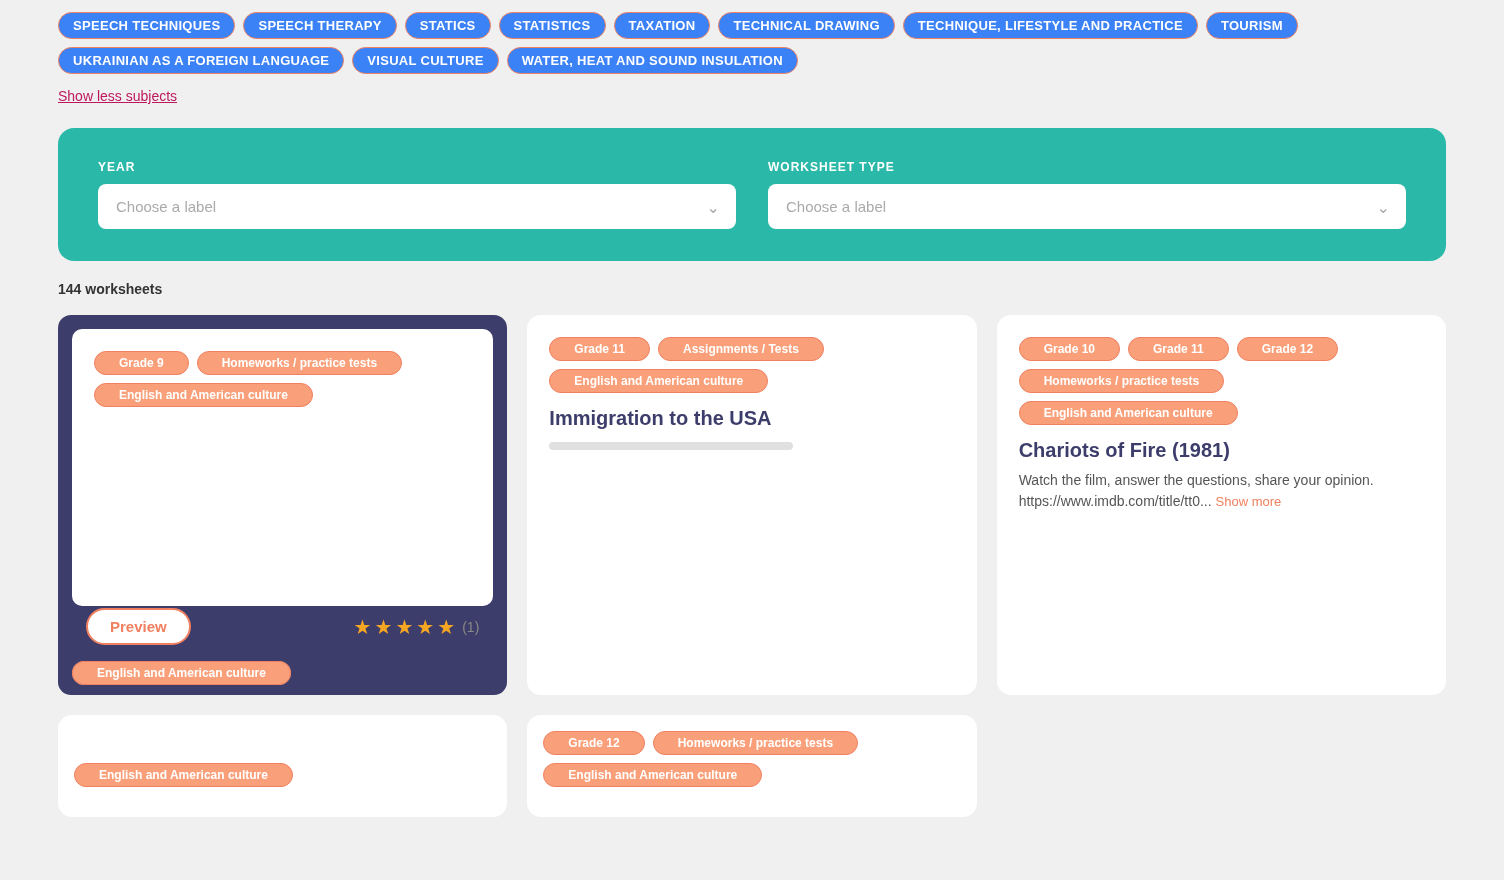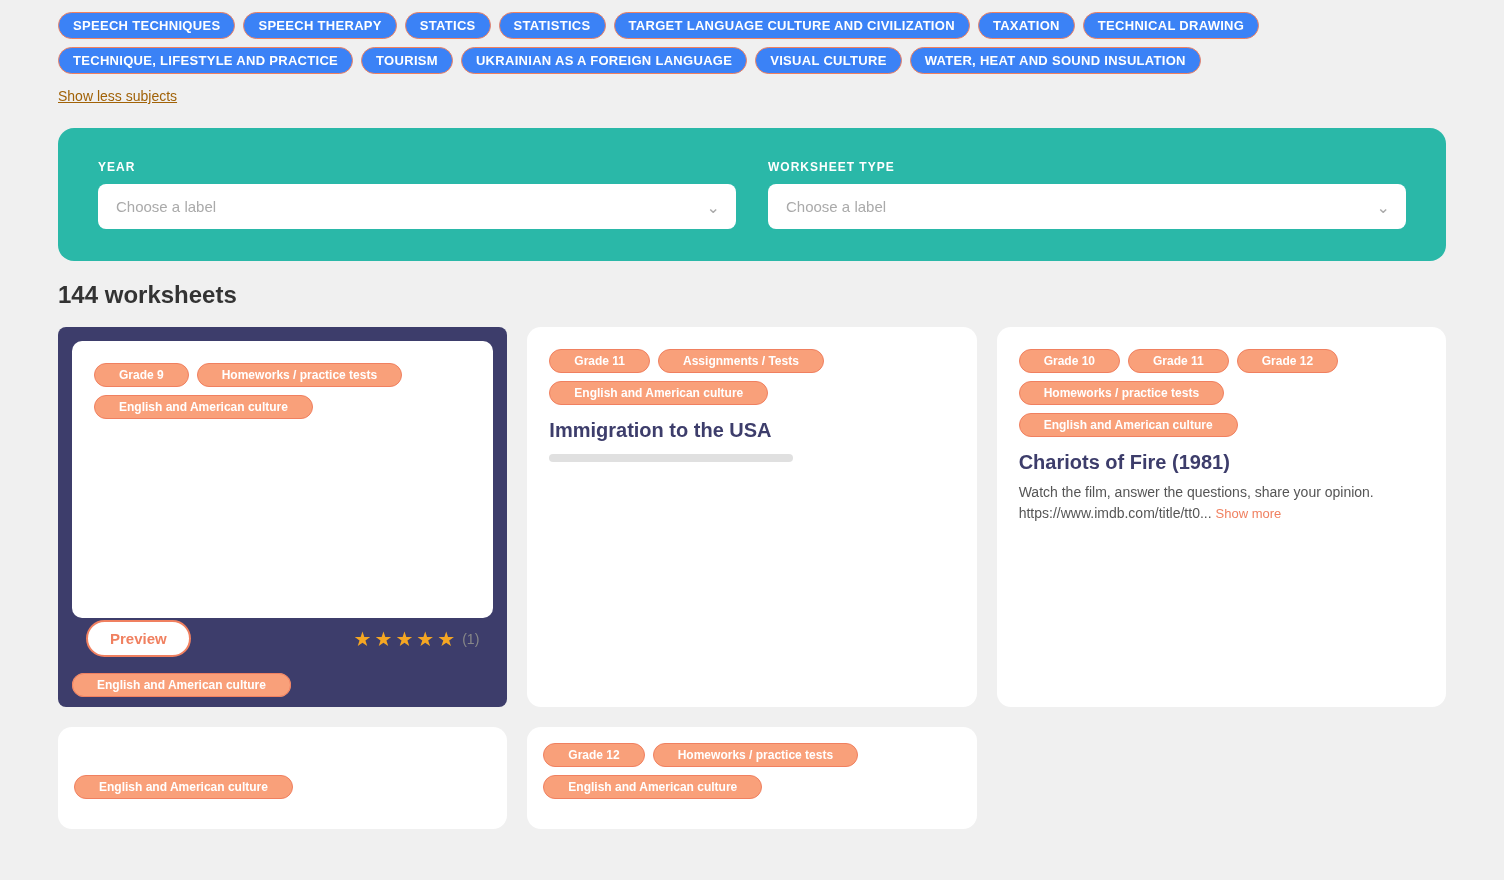--- a/index.html
+++ b/index.html
@@ -30,21 +30,21 @@
       border-radius: 20px;
       padding: 5px 14px;
       font-size: 13px;
       font-weight: 600;
       letter-spacing: 0.3px;
       cursor: pointer;
       white-space: nowrap;
     }
 
     .show-less-link {
-      color: #a16207;
+      color: #be185d;
       font-size: 14px;
       font-weight: 500;
       text-decoration: underline;
       cursor: pointer;
       display: inline-block;
       margin-top: 6px;
       margin-bottom: 24px;
     }
 
     
@@ -92,21 +92,21 @@
       right: 16px;
       top: 50%;
       transform: translateY(-50%);
       color: #aaa;
       font-size: 16px;
       pointer-events: none;
     }
 
     
     .worksheets-count {
-      font-size: 24px;
+      font-size: 14px;
       font-weight: 700;
       color: #333;
       margin-bottom: 18px;
     }
 
     
     .cards-grid {
       display: grid;
       grid-template-columns: repeat(3, 1fr);
       gap: 20px;
@@ -210,21 +210,20 @@
 <body>
 
 <div class="page-wrapper">
 
   
   <div class="subject-tags">
   <span class="subject-tag">SPEECH TECHNIQUES</span>
       <span class="subject-tag">SPEECH THERAPY</span>
       <span class="subject-tag">STATICS</span>
       <span class="subject-tag">STATISTICS</span>
-      <span class="subject-tag">TARGET LANGUAGE CULTURE AND CIVILIZATION</span>
       <span class="subject-tag">TAXATION</span>
       <span class="subject-tag">TECHNICAL DRAWING</span>
       <span class="subject-tag">TECHNIQUE, LIFESTYLE AND PRACTICE</span>
       <span class="subject-tag">TOURISM</span>
       <span class="subject-tag">UKRAINIAN AS A FOREIGN LANGUAGE</span>
       <span class="subject-tag">VISUAL CULTURE</span>
       <span class="subject-tag">WATER, HEAT AND SOUND INSULATION</span>
     </div>
 
   
@@ -251,21 +250,21 @@
       </div>
     </div>
   </div>
 
   
   <div class="worksheets-count">144 worksheets</div>
 
   
   <div class="cards-grid">
 
-    <div class="card-featured-outer" style="background:#3d3d6b; border-radius:8px; padding:14px; display:flex; flex-direction:column; min-height:380px;">
+    <div class="card-featured-outer" style="background:#3d3d6b; border-radius:13px; padding:14px; display:flex; flex-direction:column; min-height:380px;">
       <div class="card-inner">
         <div class="card-tags">
           <span class="card-tag">Grade 9</span>
           <span class="card-tag">Homeworks / practice tests</span>
           <span class="card-tag">English and American culture</span>
         </div>
       </div>
       <div class="card-footer">
         <button class="preview-btn">Preview</button>
         <div class="stars">

